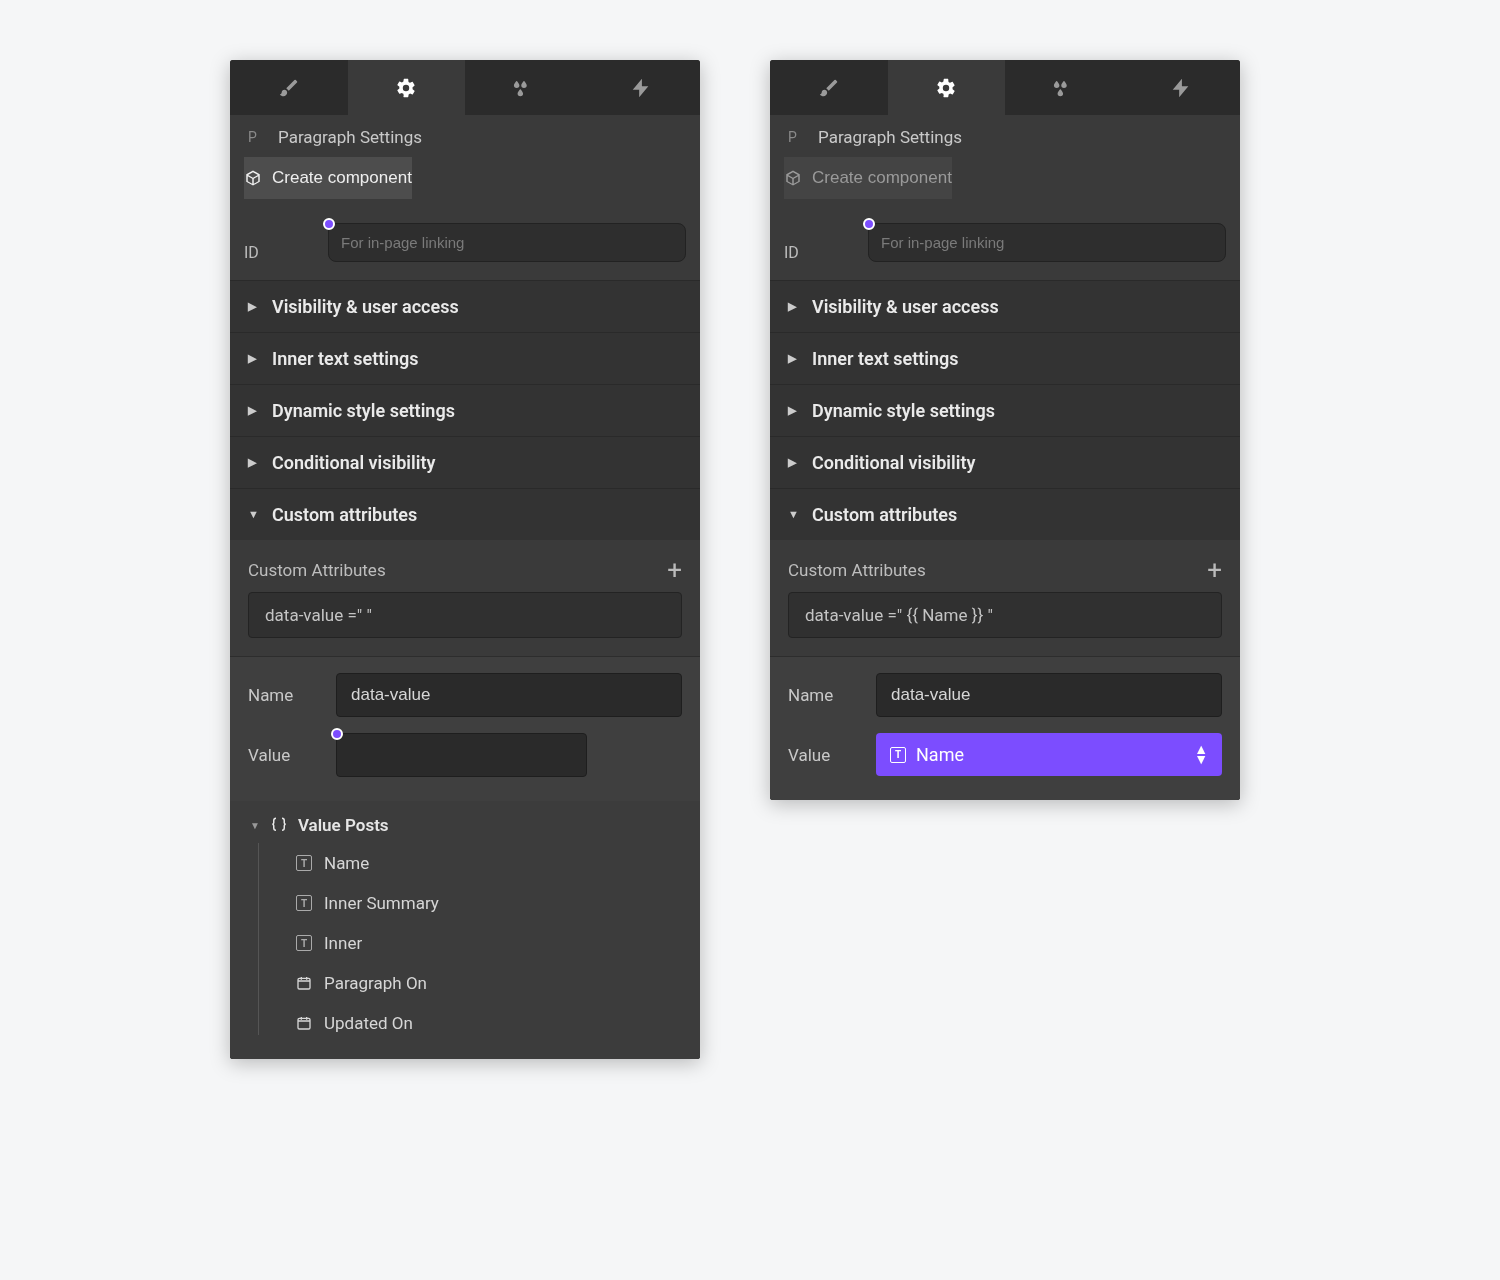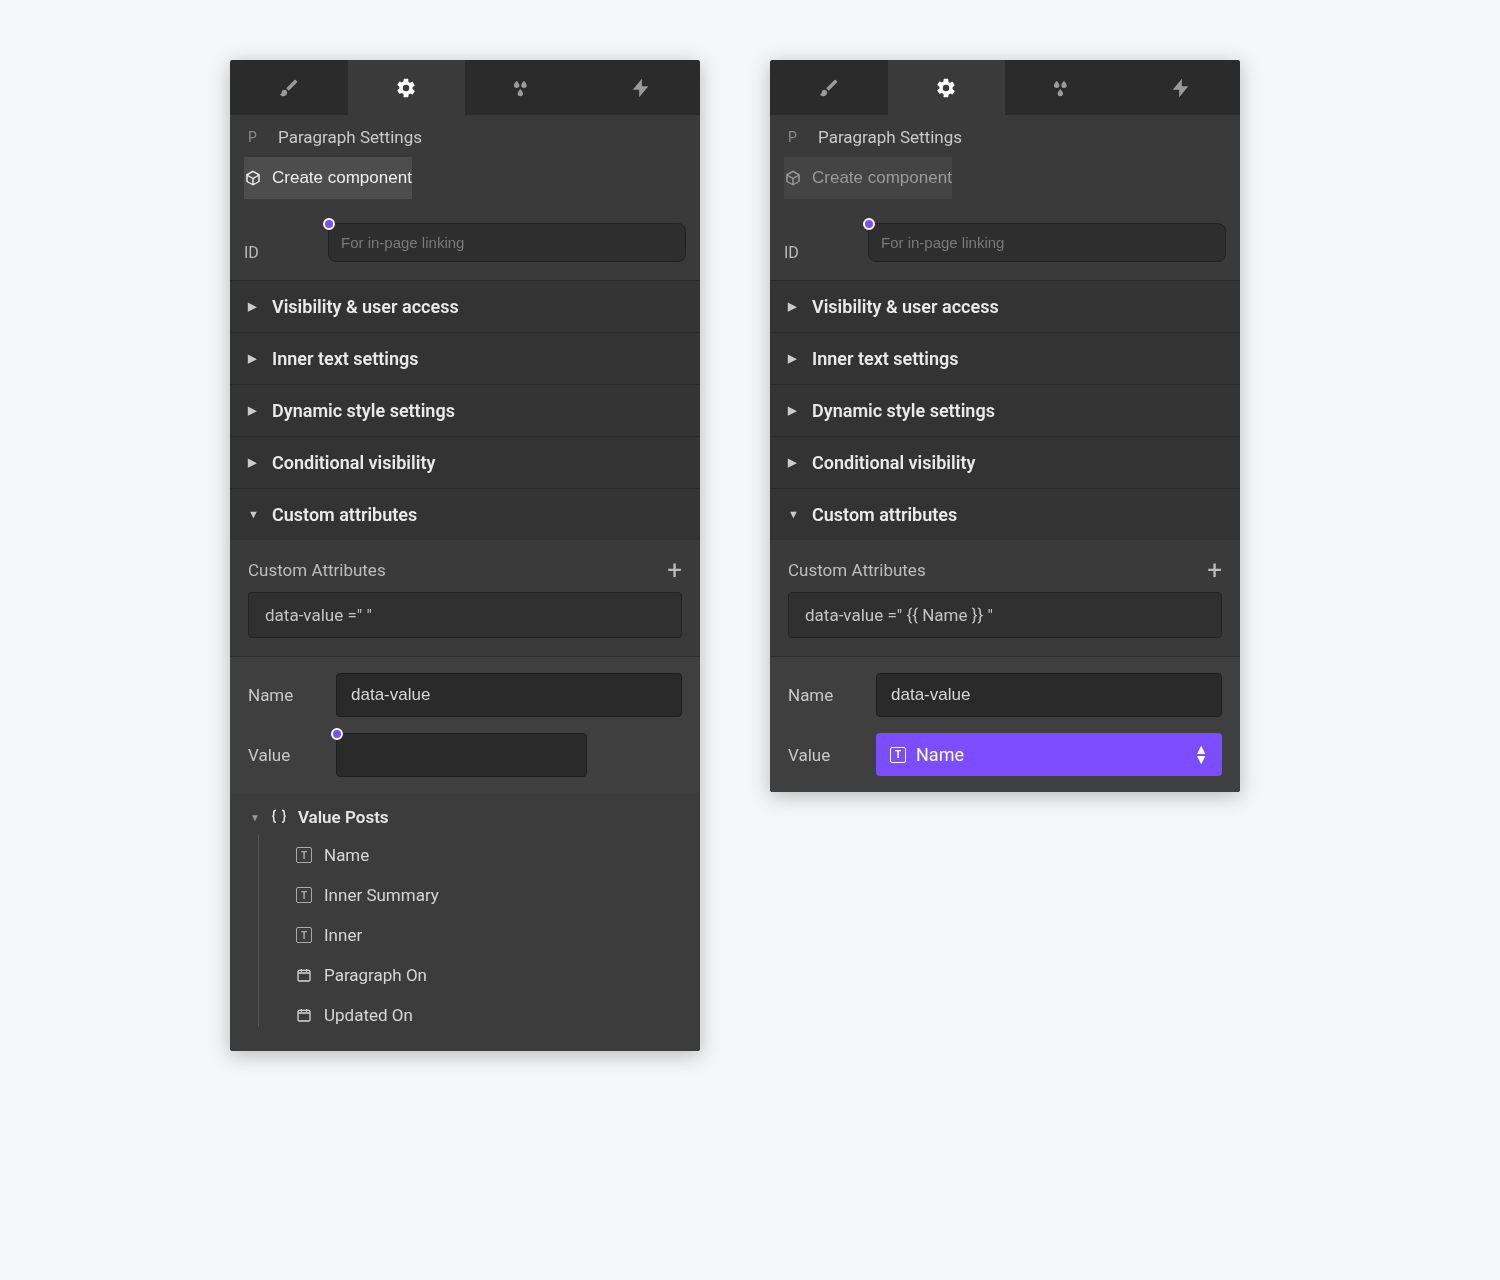--- a/index.html
+++ b/index.html
@@ -152,21 +152,21 @@
     background: #3f3f3f;
     padding: 16px 18px;
     border-top: 1px solid #2d2d2d;
   }
   .kv-row {
     display: flex;
     align-items: center;
     gap: 18px;
     margin-bottom: 16px;
   }
-  .kv-row:last-child { margin-bottom: 0; }
+  .kv-row:last-child { margin-bottom: 8px; }
   .kv-label { color: #c8c8c8; font-size: 17px; width: 70px; }
   .kv-input {
     flex: 1;
     background: #2a2a2a;
     border: 1px solid #1e1e1e;
     color: #d6d6d6;
     padding: 11px 14px;
     border-radius: 4px;
     font-size: 17px;
   }

